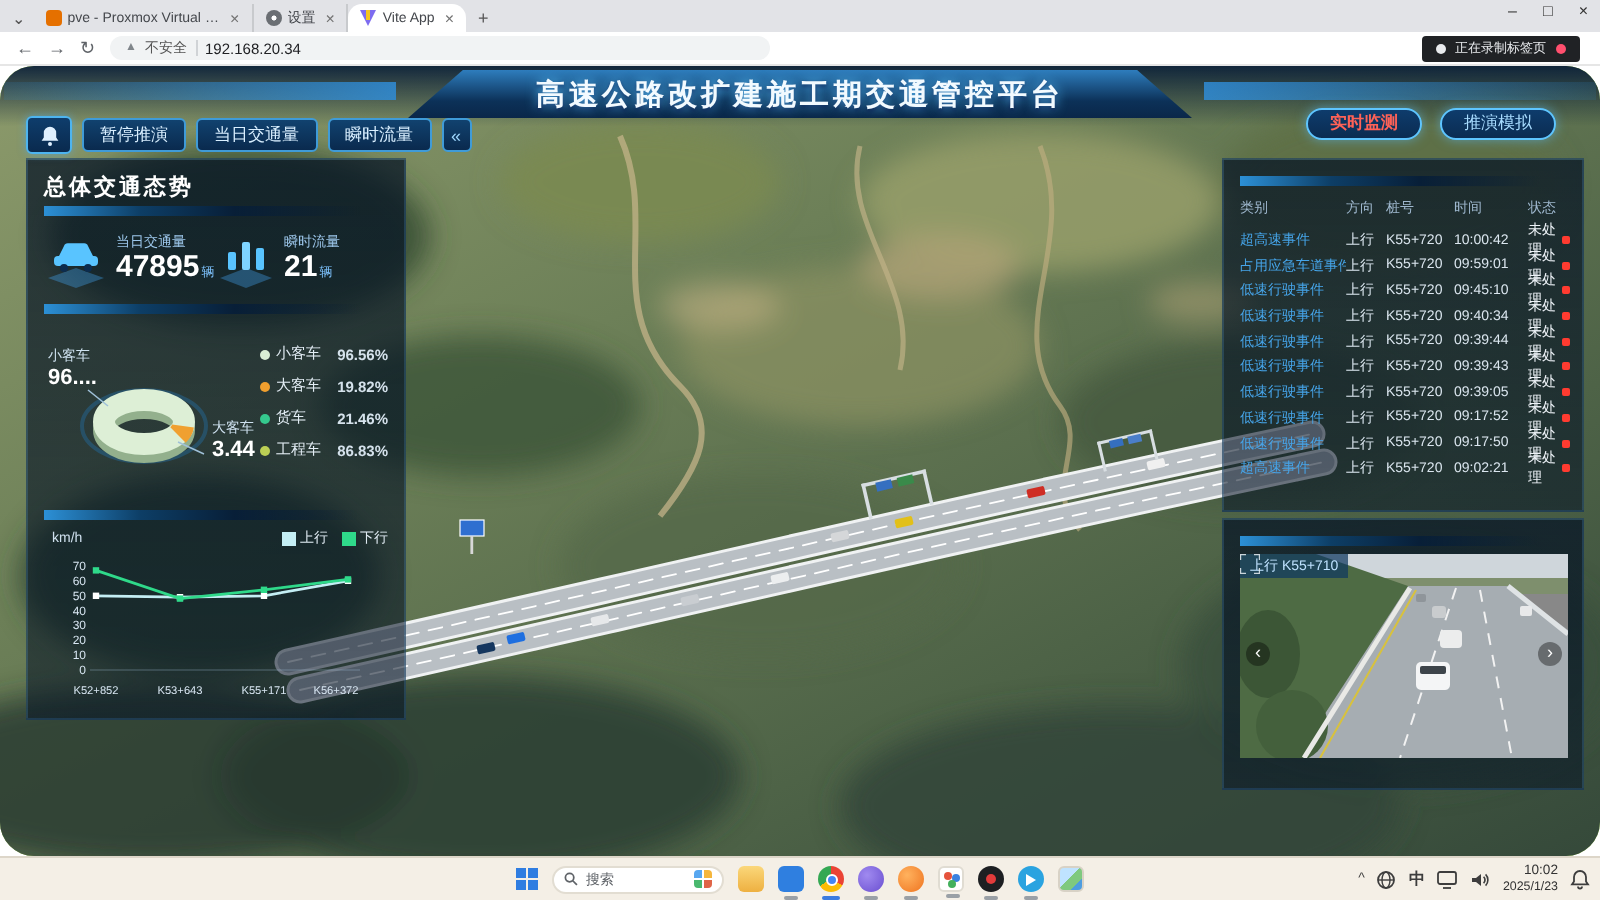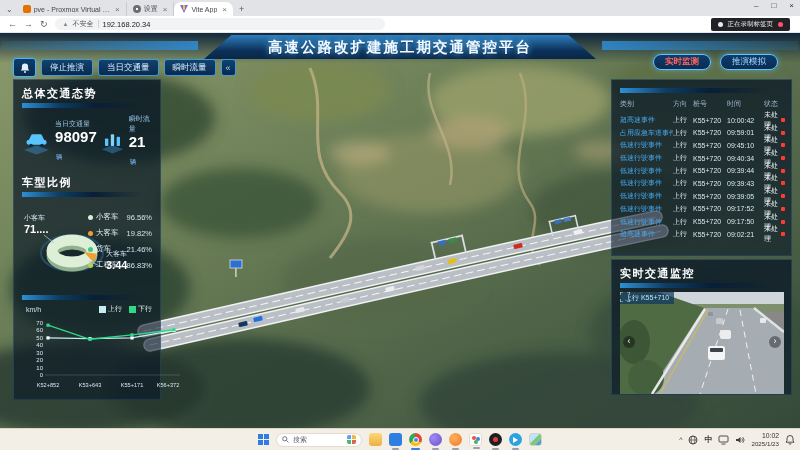--- a/index.html
+++ b/index.html
@@ -24,21 +24,21 @@
   .nav-ic{font-size:9px;color:#5f6368;line-height:1;}
   .urlbox{width:330px;height:12px;background:#f1f3f4;border-radius:7px;display:flex;align-items:center;gap:4px;padding:0 8px;font-size:7px;color:#555;}
   .urlbox .warn{color:#80868b;font-size:6px;}
   .urlbox .sep{width:1px;height:8px;background:#d0d3d6;}
   .urlbox .url{color:#202124;font-size:7.5px;}
   .rec-badge{position:absolute;right:10px;top:18px;height:13px;background:#202225;border-radius:2px;display:flex;align-items:center;gap:5px;padding:0 7px;z-index:30;}
   .rec-badge .cam{width:5px;height:5px;border-radius:50%;background:#e8eaed;}
   .rec-badge .txt{color:#e8eaed;font-size:6.5px;}
   .rec-badge .red{width:5px;height:5px;border-radius:50%;background:#ff4f6e;}
   
-  .dash{position:absolute;top:33px;left:0;width:800px;height:395px;overflow:hidden;background:#bef264;color:#dfe9f2;}
+  .dash{position:absolute;top:33px;left:0;width:800px;height:395px;overflow:hidden;background:#bef264;color:#dfe9f2;border-radius:17px;}
   .dash svg.scene{position:absolute;inset:0;}
   .top-band{position:absolute;top:0;left:0;right:0;height:30px;background:linear-gradient(180deg,rgba(7,28,56,.9),rgba(7,28,56,0));}
   .hdr{position:absolute;top:2px;left:50%;transform:translateX(-50%);width:392px;height:24px;
     background:linear-gradient(180deg,#2e7dbd 0%,#0c3158 65%,#0a2749 100%);
     clip-path:polygon(7% 0,93% 0,100% 100%,0 100%);
     display:flex;align-items:center;justify-content:center;}
   .hdr-title{font-size:14.5px;font-weight:bold;color:#f2faff;letter-spacing:2px;text-shadow:0 0 6px #57c4ff,0 1px 2px #003;}
   .hdr-wing{position:absolute;top:8px;height:9px;width:196px;}
   .hdr-wing.l{left:2px;background:linear-gradient(90deg,rgba(40,130,200,.15),rgba(47,140,215,.85));}
   .hdr-wing.r{right:2px;background:linear-gradient(270deg,rgba(40,130,200,.15),rgba(47,140,215,.85));}
@@ -46,36 +46,36 @@
   .bell-btn{width:23px;height:19px;border:1px solid #4db4f0;border-radius:3px;background:linear-gradient(180deg,#0e3d6c,#0a2a4e);display:flex;align-items:center;justify-content:center;box-shadow:0 0 4px rgba(70,170,255,.5);}
   .sim-btn{height:17px;padding:0 8px;font-size:8.5px;color:#d9efff;background:linear-gradient(180deg,#11426f,#0a2a4e);border:1px solid #3f9bd8;border-radius:3px;display:flex;align-items:center;}
   .collapse-btn{height:17px;width:15px;font-size:9px;color:#9fd8ff;background:linear-gradient(180deg,#11426f,#0a2a4e);border:1px solid #3f9bd8;border-radius:3px;display:flex;align-items:center;justify-content:center;}
   .modebar{position:absolute;top:21px;right:22px;display:flex;gap:9px;z-index:5;}
   .mode-btn{height:16px;padding:0 11px;border-radius:9px;border:1px solid #5ec5ff;background:linear-gradient(180deg,#0e3c6c,#0b2c52);font-size:8.5px;color:#a8dcff;display:flex;align-items:center;box-shadow:0 0 6px rgba(90,190,255,.55);}
   .mode-btn.active{color:#ff6257;font-weight:bold;}
   .panel{position:absolute;background:linear-gradient(180deg,rgba(5,19,37,.74),rgba(5,19,37,.56));border:1px solid rgba(80,160,220,.22);padding:6px 8px;}
   .sec-title{font-size:11px;font-weight:bold;color:#fff;letter-spacing:1.5px;}
   .swoosh{height:5px;margin:2px 0 4px;background:linear-gradient(90deg,#2c90d6 0%,#0d3e66 28%,#081f38 55%,rgba(8,31,56,0) 92%);clip-path:polygon(0 0,100% 0,95% 100%,0 100%);}
   
-  .lpanel{top:46px;left:13px;width:148px;}
+  .lpanel{top:46px;left:13px;width:190px;}
   .stats{display:flex;margin:6px 0 8px;}
   .stat{flex:1;display:flex;align-items:center;gap:4px;}
   .st-label{font-size:7px;color:#9cc6ea;}
   .st-val{font-size:15px;font-weight:bold;color:#fff;line-height:1.1;}
   .st-unit{font-size:6.5px;color:#7fc4ff;margin-left:1px;font-weight:normal;}
   .veh{position:relative;height:92px;}
   .callout{position:absolute;font-size:7px;color:#cfe2f0;}
   .callout b{display:block;font-size:11px;color:#fff;}
   .co-l{left:2px;top:12px;}
   .co-r{left:84px;top:48px;}
   .vlegend{position:absolute;right:0;top:8px;width:64px;}
   .vl-row{display:flex;align-items:center;gap:3px;height:16px;font-size:7.5px;}
   .vl-dot{width:5px;height:5px;border-radius:50%;flex:none;}
   .vl-lab{flex:1;color:#e3edf5;}
-  .vl-val{color:#d5e2ec;}
+  .vl-val{color:#d5e2ec;font-weight:bold;}
   .speed{position:relative;}
   .sp-head{display:flex;align-items:center;justify-content:space-between;margin-top:2px;}
   .sp-unit{font-size:7px;color:#cfe0ee;margin-left:4px;}
   .sp-legend{display:flex;gap:7px;}
   .sp-li{display:flex;align-items:center;gap:2px;font-size:7px;color:#dfeaf2;}
   .sp-sw{width:7px;height:7px;}
   svg.spchart{display:block;margin-top:1px;}
   .tick{font-size:6px;fill:#d8e6f2;}
   .xl{font-size:5.6px;}
   
@@ -280,21 +280,21 @@
       <span class="hdr-title">高速公路改扩建施工期交通管控平台</span>
     </div>
 
     <div class="simbar">
       <div class="bell-btn">
         <svg width="12" height="12" viewBox="0 0 12 12">
           <path d="M6,1.4 a3.1,3.1 0 0 1 3.1,3.1 v2.3 l1.1,1.6 h-8.4 l1.1,-1.6 v-2.3 a3.1,3.1 0 0 1 3.1,-3.1 z" fill="#dff0ff"></path>
           <circle cx="6" cy="10" r="1" fill="#dff0ff"></circle>
         </svg>
       </div>
-      <div class="sim-btn">停止推演</div>
+      <div class="sim-btn">暂停推演</div>
       <div class="sim-btn">当日交通量</div>
       <div class="sim-btn">瞬时流量</div>
       <div class="collapse-btn">«</div>
     </div>
 
     <div class="modebar">
       <div class="mode-btn active">实时监测</div>
       <div class="mode-btn">推演模拟</div>
     </div>
 
@@ -305,51 +305,50 @@
         <div class="stat">
           <svg width="32" height="30" viewBox="0 0 32 30">
             <polygon points="16,20 30,25 16,30 2,25" fill="rgba(70,170,250,.35)"></polygon>
             <path d="M7,15 l3,-6 a2,2 0 0 1 2,-1.4 h8 a2,2 0 0 1 2,1.4 l3,6 z" fill="#59c4ff"></path>
             <rect x="5" y="14" width="22" height="5" rx="2" fill="#59c4ff"></rect>
             <circle cx="10" cy="20" r="2" fill="#0c2c4e"></circle>
               <circle cx="22" cy="20" r="2" fill="#0c2c4e"></circle>
           </svg>
           <div>
             <div class="st-label">当日交通量</div>
-            <div class="st-val"><span>98097</span><span class="st-unit">辆</span></div>
+            <div class="st-val"><span>47895</span><span class="st-unit">辆</span></div>
           </div>
         </div>
         <div class="stat">
           <svg width="30" height="30" viewBox="0 0 30 30">
             <polygon points="15,20 28,25 15,30 2,25" fill="rgba(70,170,250,.35)"></polygon>
             <rect x="6" y="12" width="4" height="9" rx="1" fill="#59c4ff"></rect>
             <rect x="13" y="7" width="4" height="14" rx="1" fill="#7fd4ff"></rect>
             <rect x="20" y="10" width="4" height="11" rx="1" fill="#59c4ff"></rect>
           </svg>
           <div>
             <div class="st-label">瞬时流量</div>
             <div class="st-val"><span>21</span><span class="st-unit">辆</span></div>
           </div>
         </div>
       </div>
 
-      <div class="sec-title">车型比例</div>
       <div class="swoosh"></div>
       <div class="veh">
         <svg width="96" height="78" viewBox="0 0 96 78" style="position:absolute;left:0;top:8px;">
           <ellipse cx="50" cy="44" rx="31" ry="18" fill="none" stroke="#27556f" stroke-width="2" opacity=".85"></ellipse>
           <ellipse cx="50" cy="46" rx="20" ry="11" fill="none" stroke="#93b08d" stroke-width="11"></ellipse>
           <ellipse cx="50" cy="42" rx="20" ry="11" fill="none" stroke="#ddefd6" stroke-width="11"></ellipse>
           <path d="M69.5,44 a20,11 0 0 1 -2.5,4.5" stroke="#f0a030" stroke-width="11" fill="none"></path>
           <polyline points="32,34 22,26" stroke="#9fc0d8" stroke-width=".8" fill="none"></polyline>
           <polyline points="67,52 80,58" stroke="#9fc0d8" stroke-width=".8" fill="none"></polyline>
         </svg>
         <div class="callout co-l">
           <span>小客车</span>
-          <b>71....</b>
+          <b>96....</b>
         </div>
         <div class="callout co-r">
           <span>大客车</span>
           <b>3.44</b>
         </div>
         <div class="vlegend">
             <div class="vl-row">
               <span class="vl-dot" style="background: rgb(217, 238, 212);"></span>
               <span class="vl-lab">小客车</span>
               <span class="vl-val">96.56%</span>
@@ -522,21 +521,20 @@
             <span class="ev-c">09:02:21</span>
             <span class="ev-st">
               <span>未处理</span>
               <span class="dot"></span>
             </span>
           </div>
         </div>
     </div>
 
     <div class="panel camera">
-      <div class="sec-title">实时交通监控</div>
       <div class="swoosh"></div>
       <div class="video">
         <svg viewBox="0 0 164 102" width="164" height="102">
           <rect width="164" height="18" fill="#cfd6db"></rect>
           <rect y="12" width="164" height="8" fill="#7e8f6d"></rect>
           <polygon points="28,102 84,16 134,16 164,38 164,102" fill="#a6adb2"></polygon>
           <polygon points="0,0 38,0 84,16 28,102 0,102" fill="#4e6b44"></polygon>
           <ellipse cx="14" cy="50" rx="16" ry="22" fill="#3c5636"></ellipse>
           <ellipse cx="26" cy="86" rx="18" ry="18" fill="#44603c"></ellipse>
           <polyline points="32,102 85,17" stroke="#e9e9e6" stroke-width="2.5" fill="none"></polyline>

